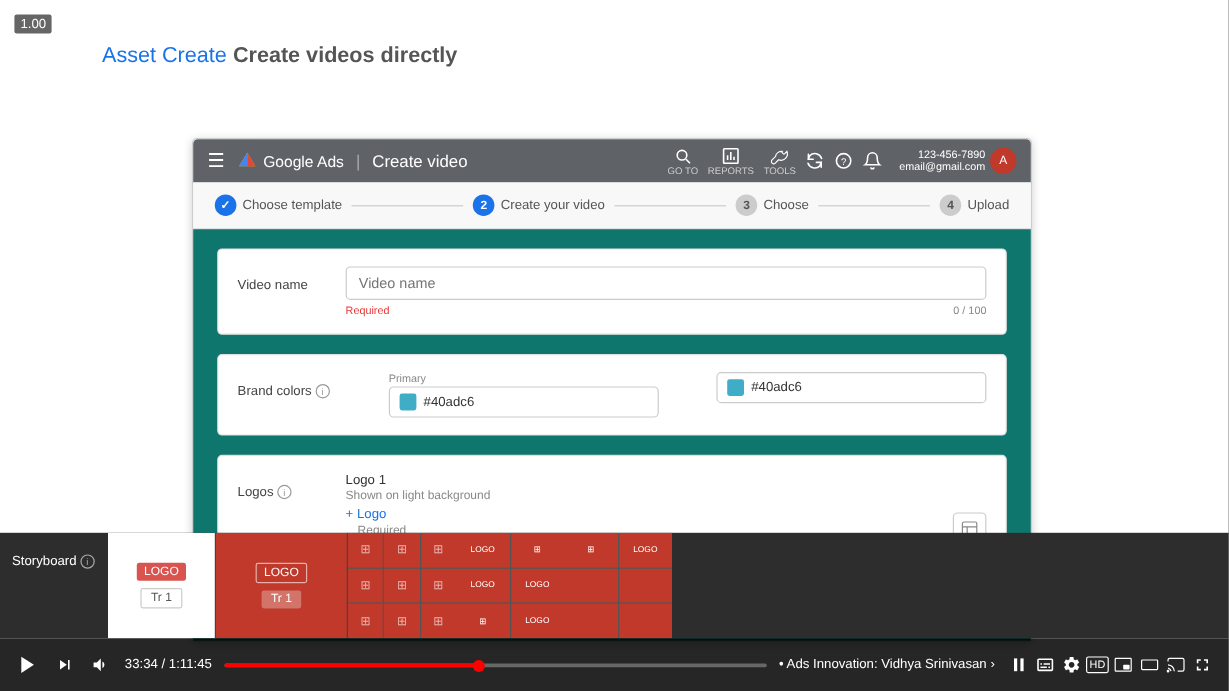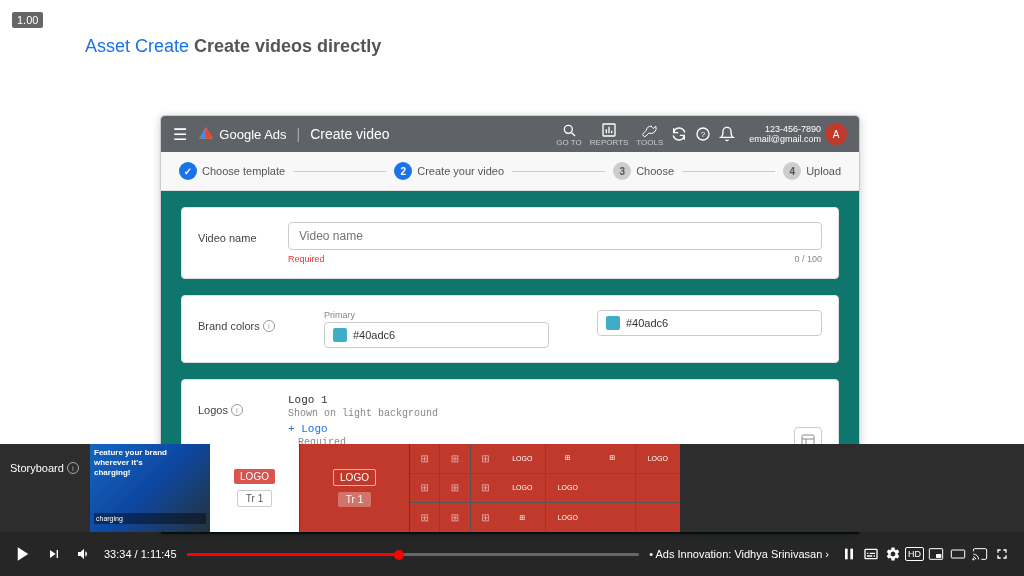--- a/index.html
+++ b/index.html
@@ -291,21 +291,20 @@
     .color-value {
       font-size: 11px;
       color: #333;
     }
 
     
     .logo-section {
       display: flex;
       gap: 33px;
       flex: 1;
-      font-family: Liberation Mono, monospace;
     }
     .logo-info {
       font-size: 10px;
       color: #555;
     }
     .logo-title {
       font-size: 11px;
       color: #333;
       font-weight: 500;
       margin-bottom: 2px;
@@ -727,29 +726,20 @@
     </div>
   </div>
 
   <div class="storyboard-panel">
     <div class="storyboard-label">
       <span>Storyboard</span>
       <span class="info-icon" style="border:1px solid #aaa;border-radius:50%;width:12px;height:12px;display:inline-flex;align-items:center;justify-content:center;font-size:8px;color:#aaa;">i</span>
     </div>
     <div class="storyboard-items">
 
-      <div class="thumb-preview">
-        <div style="position:absolute;inset:0;background:linear-gradient(135deg,#1565c0 0%,#0d47a1 50%,#263238 100%);"></div>
-        <div class="thumb-text-overlay">
-          <div style="font-size:8px;line-height:1.3;">Feature your brand</div>
-          <div style="font-size:8px;">wherever it's</div>
-          <div style="font-size:8px;font-weight:bold;">charging!</div>
-        </div>
-        <div style="position:absolute;bottom:8px;left:4px;right:4px;background:rgba(0,0,0,0.4);color:#fff;font-size:7px;padding:2px;">charging</div>
-      </div>
 
       <div class="sb-card sb-card-white sb-card-logo" style="min-width:90px;">
         <div class="sb-logo-badge">LOGO</div>
         <div class="sb-tr-badge">Tr 1</div>
       </div>
 
       <div class="sb-card sb-card-red" style="min-width:110px;">
         <div class="sb-logo-badge-outline">LOGO</div>
         <div class="sb-tr-badge-white">Tr 1</div>
       </div>

